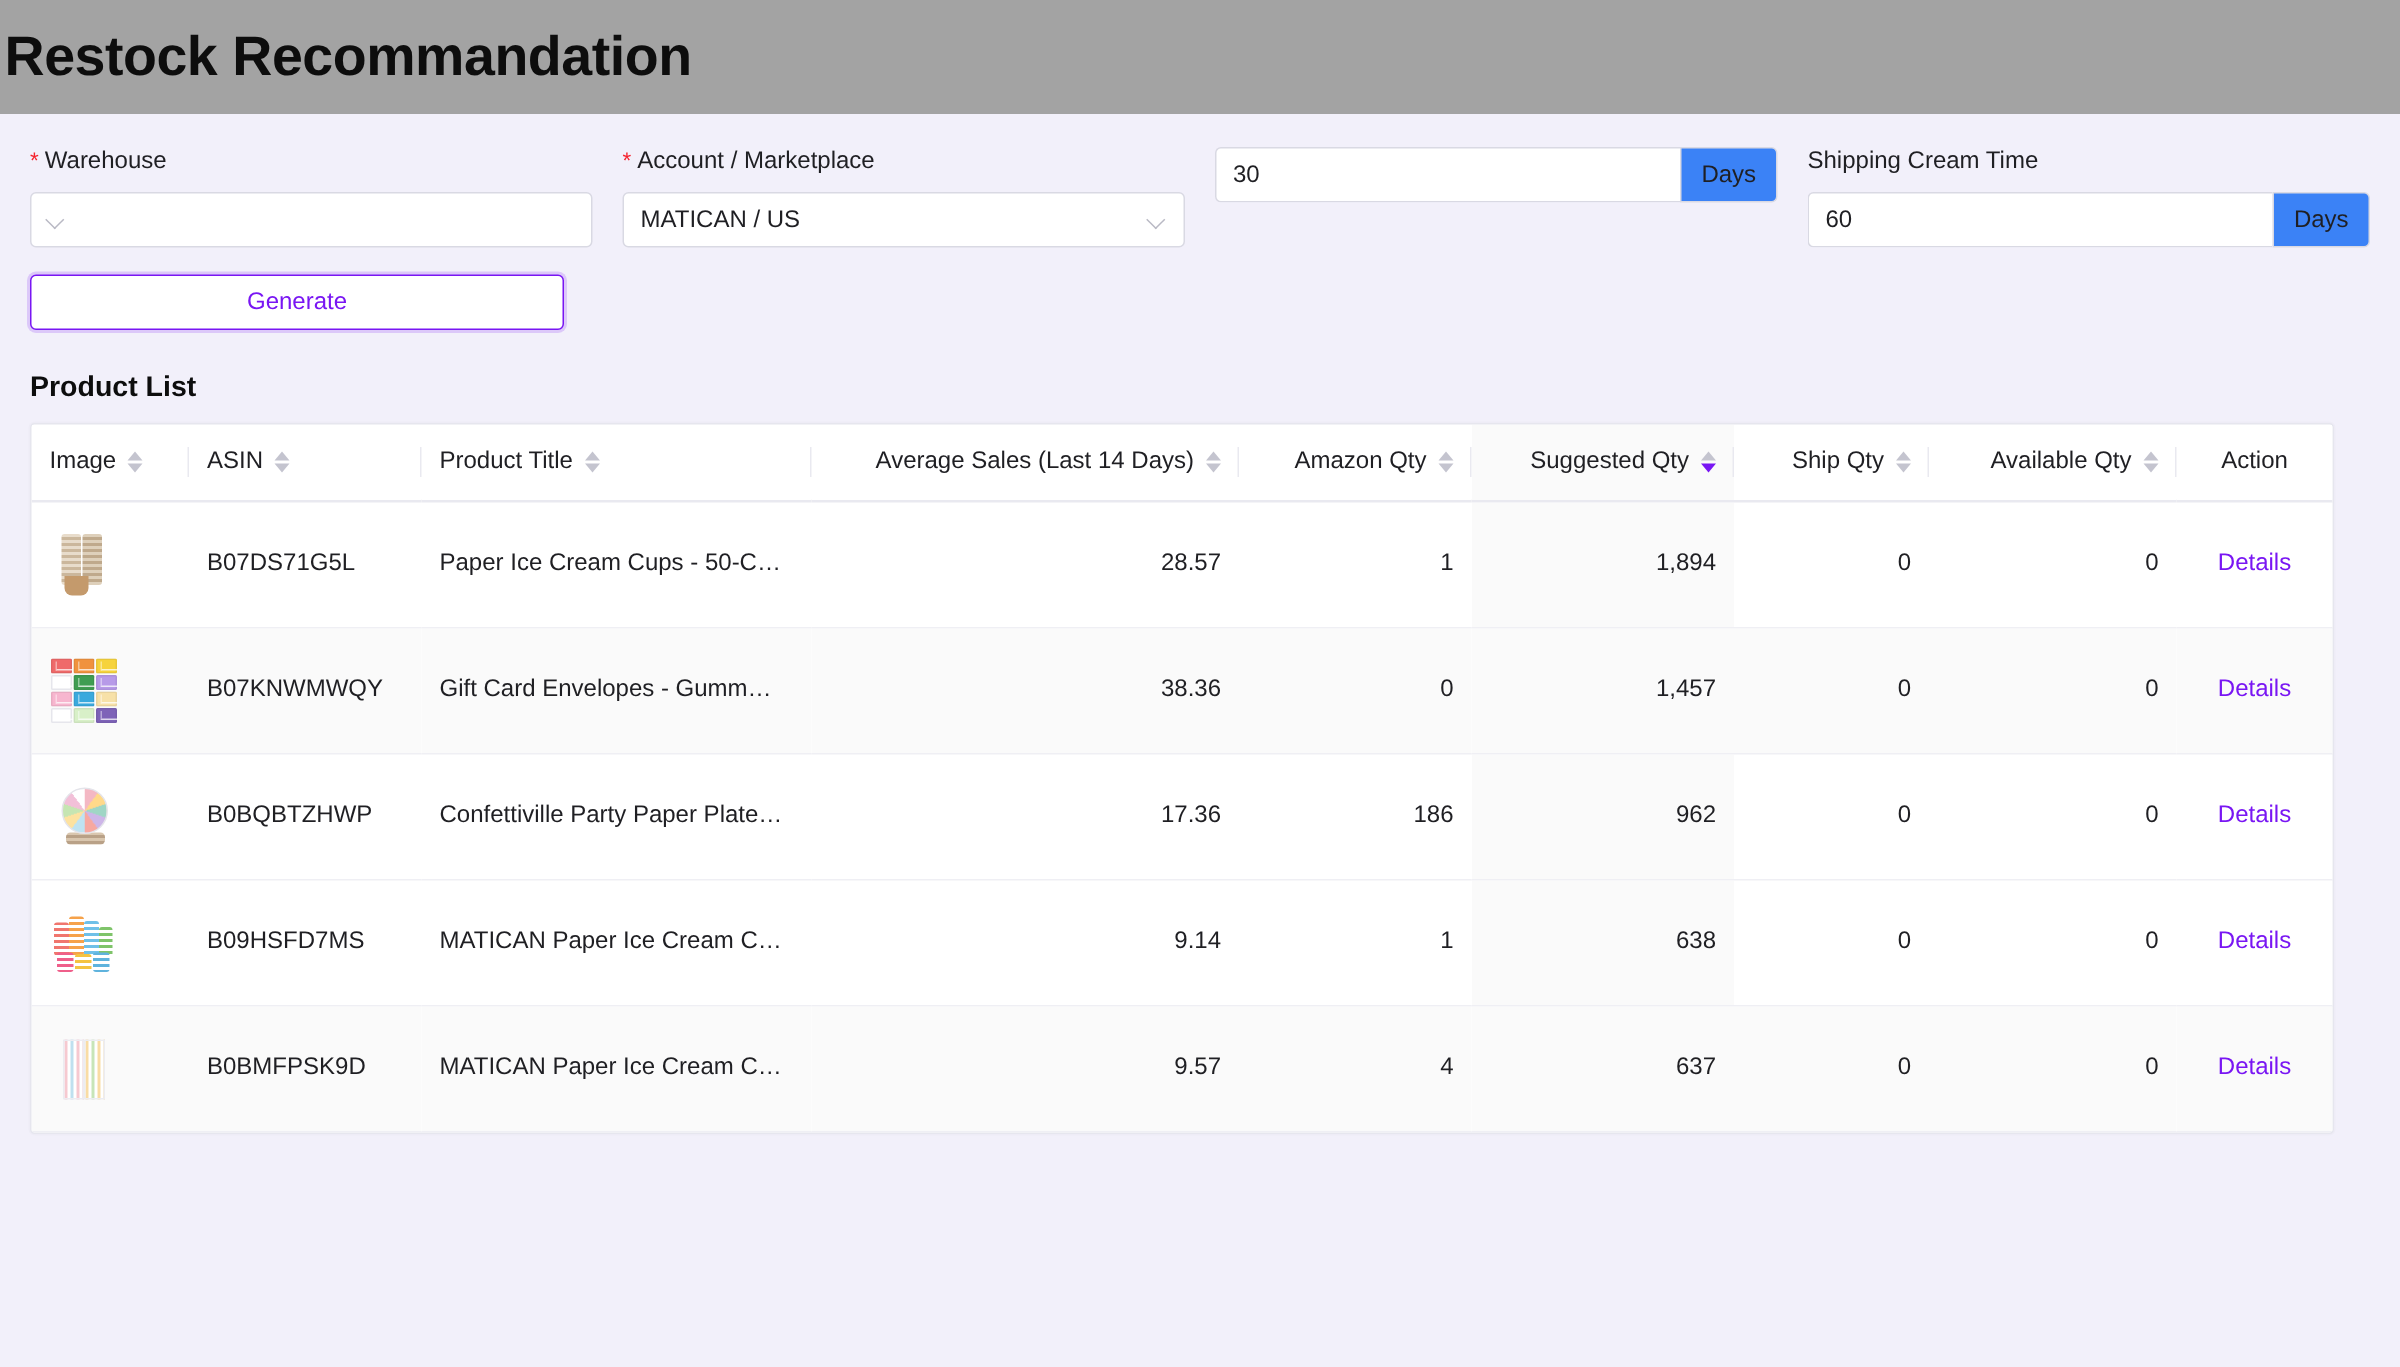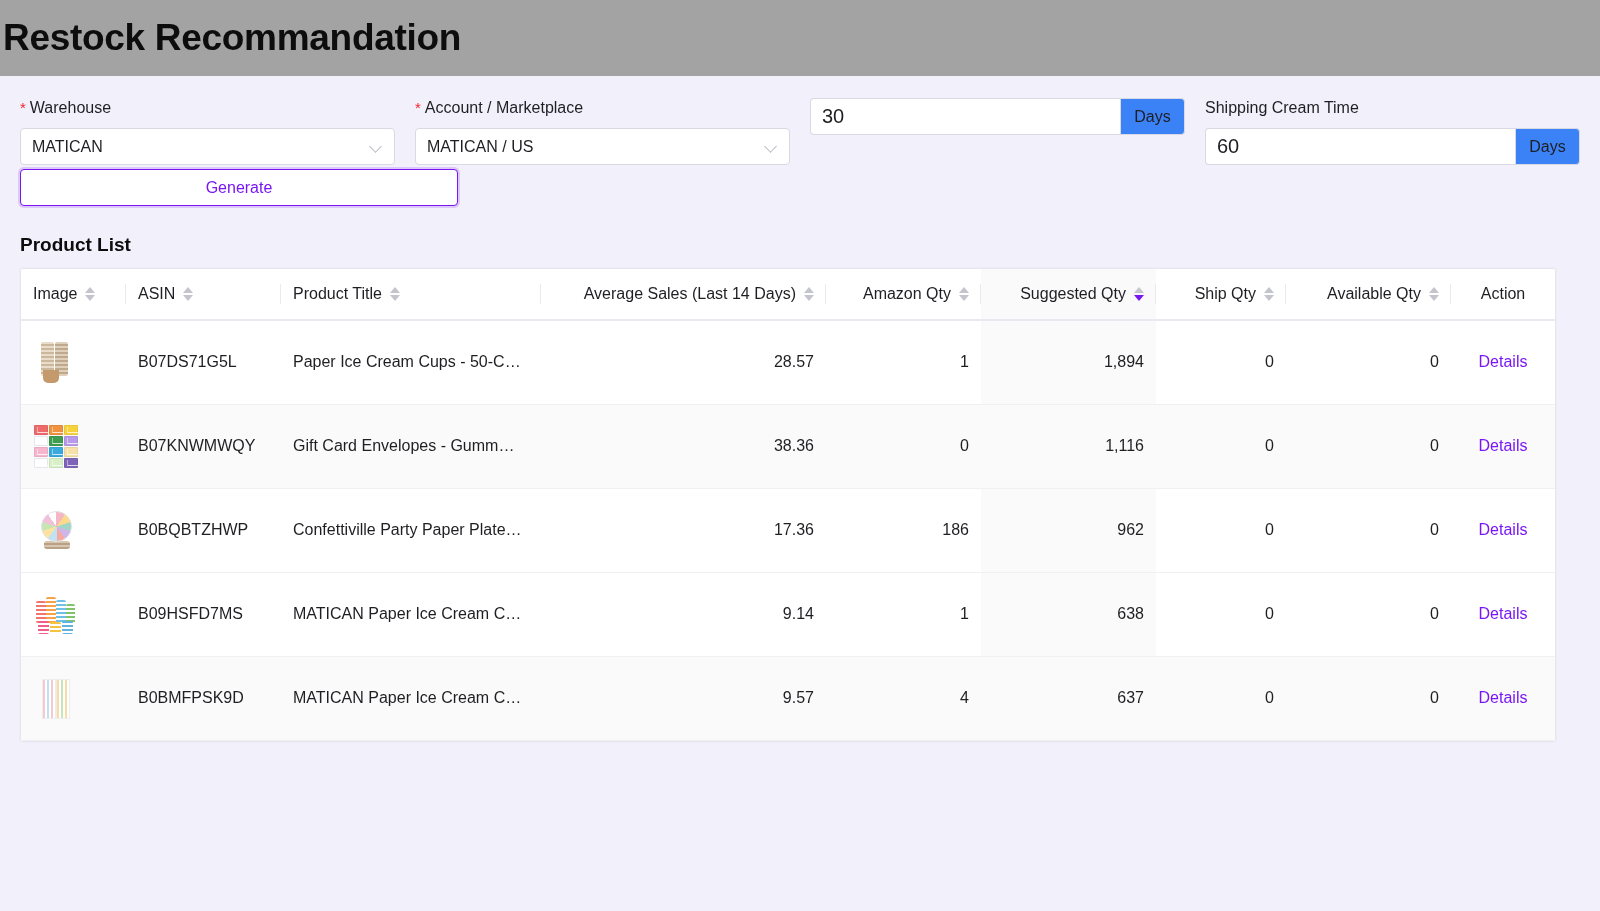--- a/index.html
+++ b/index.html
@@ -85,42 +85,42 @@
 
   .input-group { display: flex; }
   .text-input {
     height: 37px;
     flex: 1;
     background: #ffffff;
     border: 1px solid #d9d9e3;
     border-right: none;
     border-radius: 4px 0 0 4px;
     padding: 0 11px;
-    font-size: 20px;
+    font-size: 16px;
     font-family: "Liberation Sans", sans-serif;
     color: #1f1f23;
     outline: none;
   }
   .addon {
     height: 37px;
     min-width: 65px;
     background: #3b82f6;
     border: 1px solid #d9d9e3;
     border-radius: 0 4px 4px 0;
     display: flex;
     align-items: center;
     justify-content: center;
     font-size: 16px;
     color: #1f1f23;
     padding: 16px 12px;
   }
 
   .generate-btn {
-    margin-top: 4px;
-    width: 438px;
+    margin-top: 18px;
+    width: 356px;
     height: 37px;
     background: #ffffff;
     border: 1.5px solid #7916f3;
     border-radius: 4px;
     color: #7916f3;
     font-size: 16px;
     font-family: "Liberation Sans", sans-serif;
     cursor: pointer;
     box-shadow: 0 0 0 2px rgba(121,22,243,0.18);
   }
@@ -260,21 +260,20 @@
   </div>
 
   <div class="filter-panel">
     <div class="filter-row">
 
       <div class="field warehouse">
         <div class="field-label">
           <span class="req-star">*</span><span>Warehouse</span>
         </div>
         <div class="select-box">
-          <span class="select-value">MATICAN</span>
           <span class="chevron"></span>
         </div>
       </div>
 
       <div class="field account">
         <div class="field-label">
           <span class="req-star">*</span><span>Account / Marketplace</span>
         </div>
         <div class="select-box">
           <span class="select-value">MATICAN / US</span>
@@ -438,21 +437,21 @@
                   <span class="env" style="background:#ffffff;border:1px solid #e6e6ec"></span>
                   <span class="env" style="background:#d8f0c8;border:1px solid rgba(0,0,0,.06)"></span>
                   <span class="env" style="background:#7e63b8;border:1px solid rgba(0,0,0,.06)"></span>
                 </span>
               </span>
             </td>
             <td class="">B07KNWMWQY</td>
             <td class="">Gift Card Envelopes - Gumm…</td>
             <td class="num ">38.36</td>
             <td class="num ">0</td>
-            <td class="num highlight">1,116</td>
+            <td class="num highlight">1,457</td>
             <td class="num ">0</td>
             <td class="num ">0</td>
             <td class="center "><span class="details-link">Details</span></td>
           </tr>
           <tr class="odd">
             <td class="">
               <span class="thumb">
                 <span class="plate-wrap">
                   <span class="plate-stack"></span>
                   <span class="plate-top"></span>

